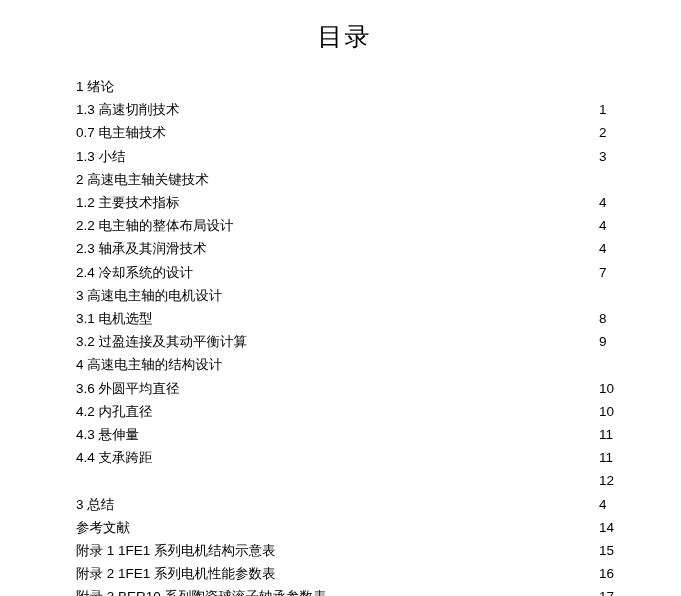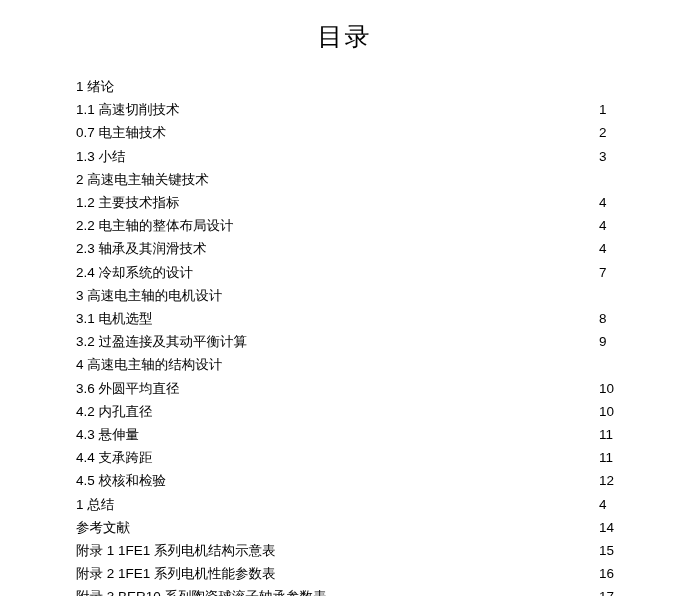--- a/index.html
+++ b/index.html
@@ -62,21 +62,21 @@
 
 <div class="page">
   <h1 class="doc-title">目录</h1>
   <div class="toc" id="toc-container">
       <div class="toc-row lvl1">
         <span class="toc-label">1 绪论</span>
         <span class="toc-filler"></span>
         <span class="toc-page"></span>
       </div>
       <div class="toc-row lvl2">
-        <span class="toc-label">1.1 高速切削技术</span>
+        <span class="toc-label">1.3 高速切削技术</span>
         <span class="toc-filler"></span>
         <span class="toc-page">1</span>
       </div>
       <div class="toc-row lvl2">
         <span class="toc-label">0.7 电主轴技术</span>
         <span class="toc-filler"></span>
         <span class="toc-page">2</span>
       </div>
       <div class="toc-row lvl2">
         <span class="toc-label">1.3  小结</span>
@@ -142,26 +142,25 @@
         <span class="toc-label">4.3  悬伸量</span>
         <span class="toc-filler"></span>
         <span class="toc-page">11</span>
       </div>
       <div class="toc-row lvl2">
         <span class="toc-label">4.4 支承跨距</span>
         <span class="toc-filler"></span>
         <span class="toc-page">11</span>
       </div>
       <div class="toc-row lvl2">
-        <span class="toc-label">4.5 校核和检验</span>
         <span class="toc-filler"></span>
         <span class="toc-page">12</span>
       </div>
       <div class="toc-row lvl1">
-        <span class="toc-label">1  总结</span>
+        <span class="toc-label">3  总结</span>
         <span class="toc-filler"></span>
         <span class="toc-page">4</span>
       </div>
       <div class="toc-row lvl1">
         <span class="toc-label">参考文献</span>
         <span class="toc-filler"></span>
         <span class="toc-page">14</span>
       </div>
       <div class="toc-row lvl1">
         <span class="toc-label">附录 1 1FE1 系列电机结构示意表</span>

